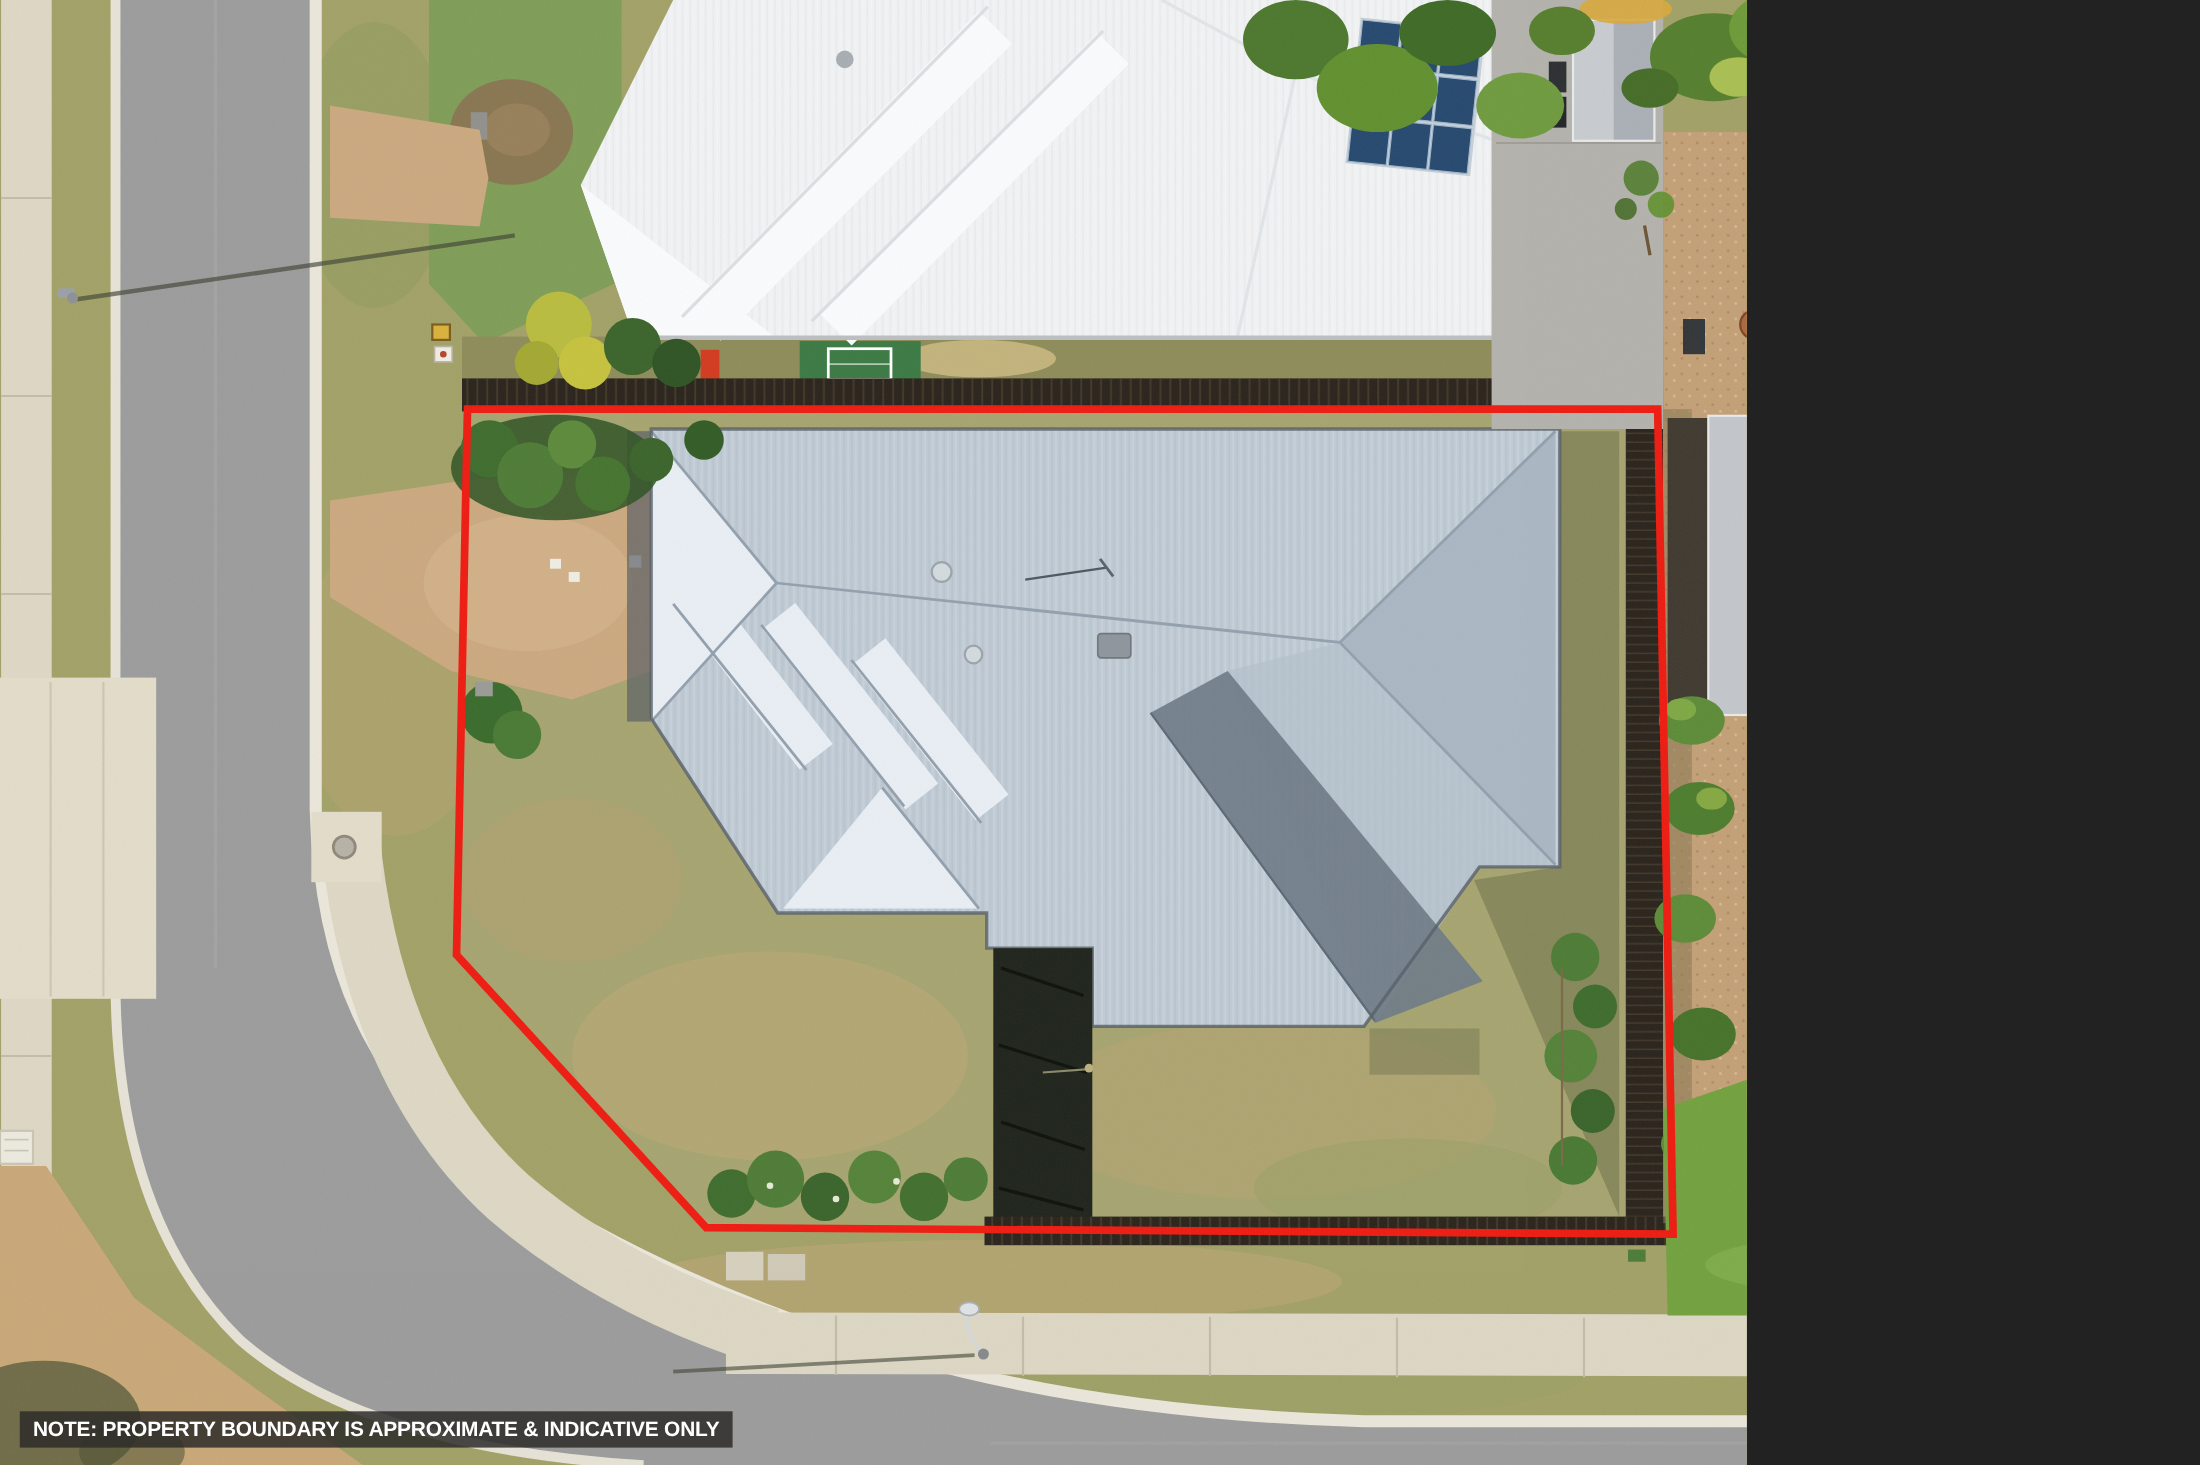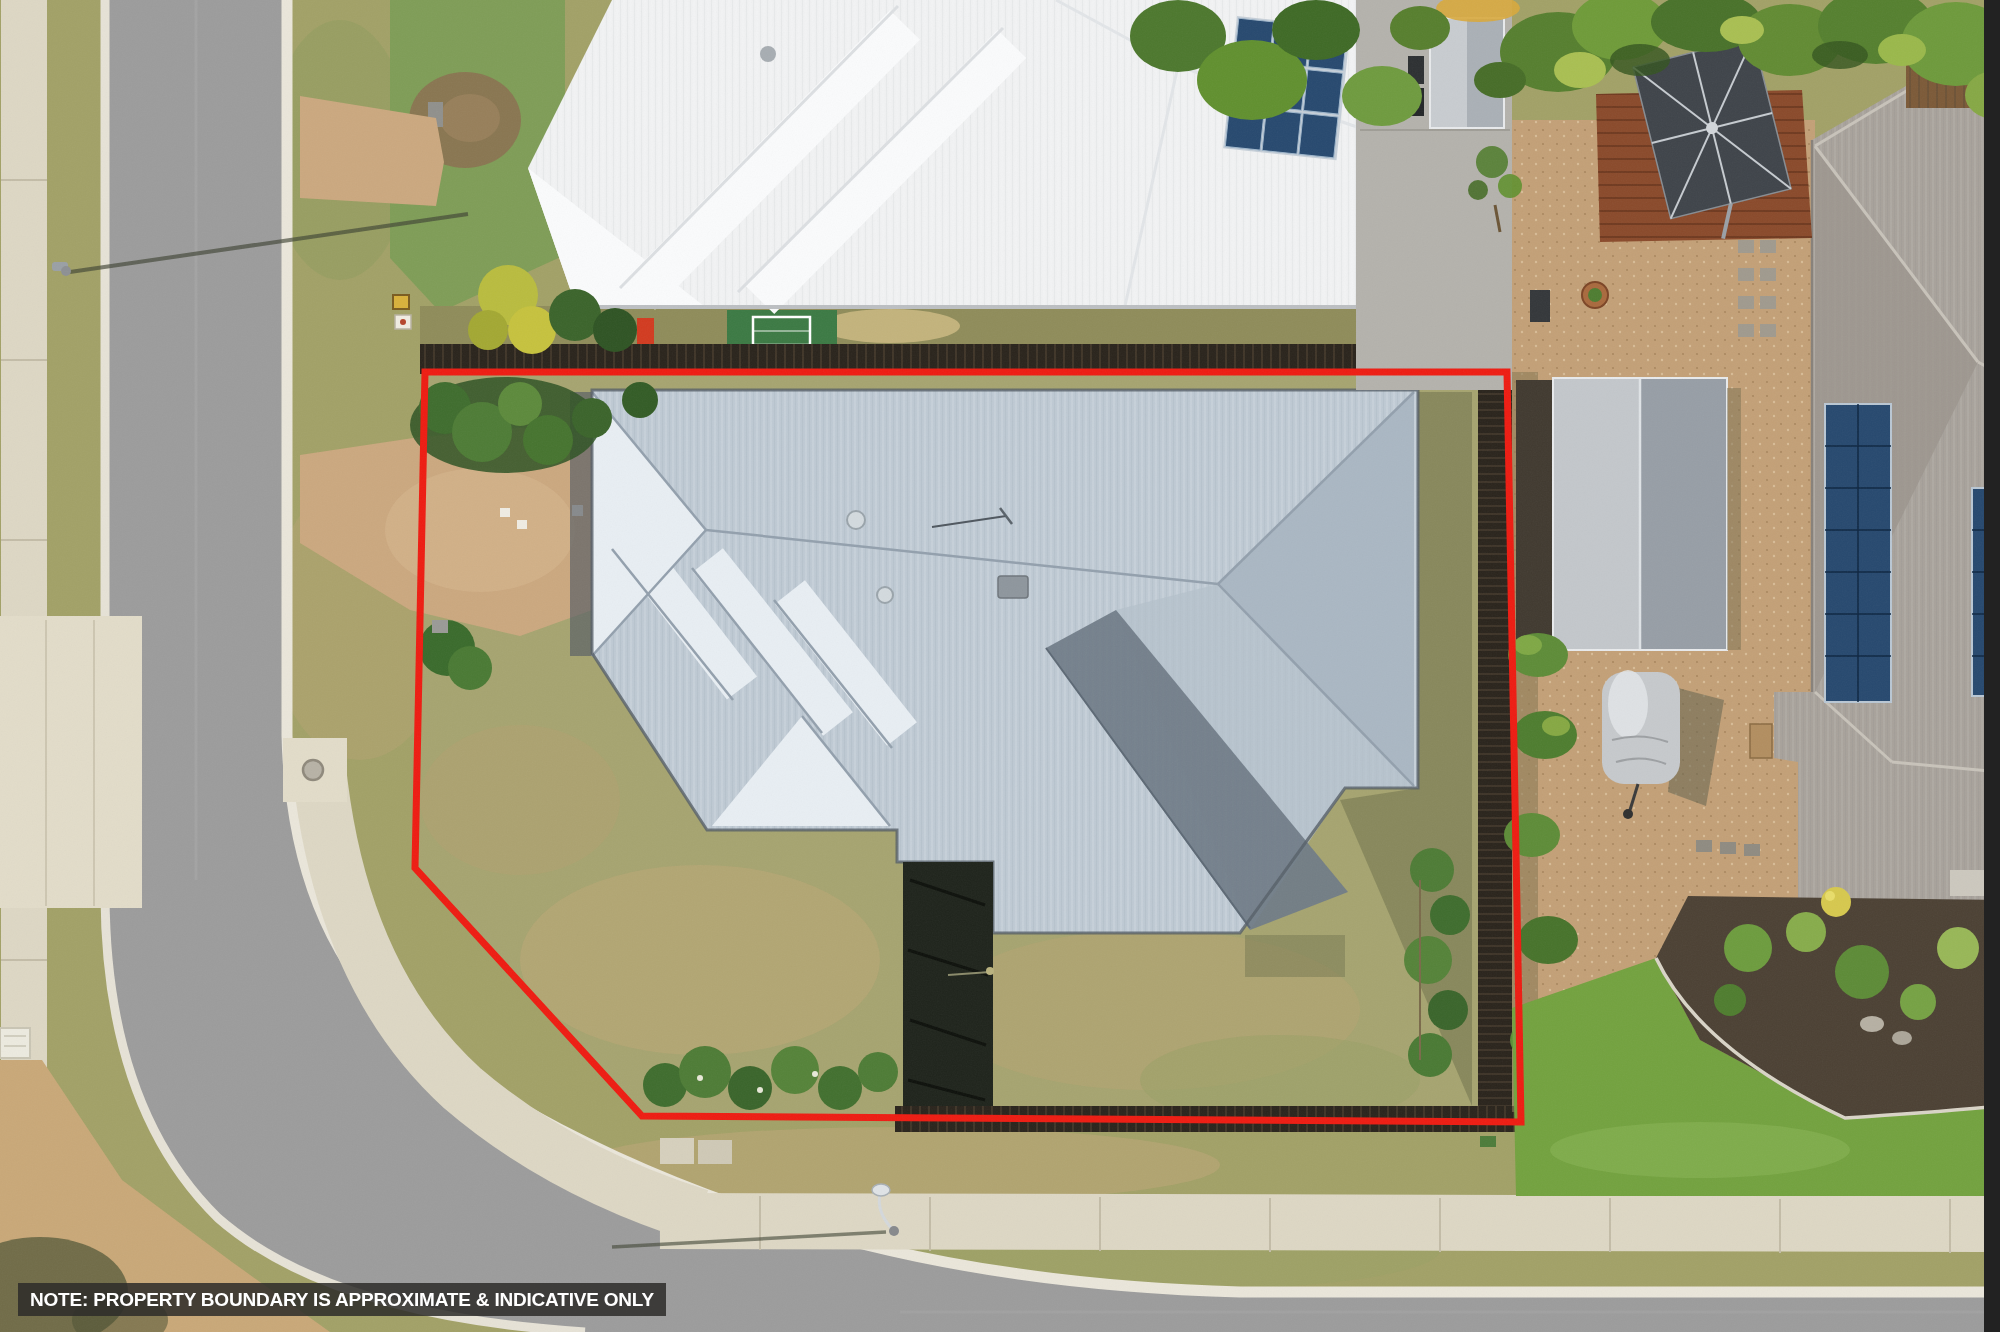--- a/index.html
+++ b/index.html
@@ -1,16 +1,16 @@
 <!DOCTYPE html>
 <html><head>
 <meta charset="utf-8">
 <style>
   html,body{margin:0;padding:0;background:#222;}
-  #stage{position:relative;width:1984px;height:1332px;overflow:hidden;
+  #stage{position:relative;width:1588px;height:1332px;overflow:hidden;
          font-family:"Liberation Sans", sans-serif;background:#a2a167;}
   #stage svg{position:absolute;left:0;top:0;width:2000px;height:1332px;display:block;}
   .note-bar{position:absolute;left:18px;top:1283px;height:33px;display:flex;align-items:center;
             background:rgba(45,43,41,0.85);padding:0 12px;box-sizing:border-box;}
   .note-bar span{color:#fff;font-size:19px;font-weight:bold;letter-spacing:-0.2px;white-space:nowrap;}
 </style>
 </head>
 <body>
 
 <div id="stage">

